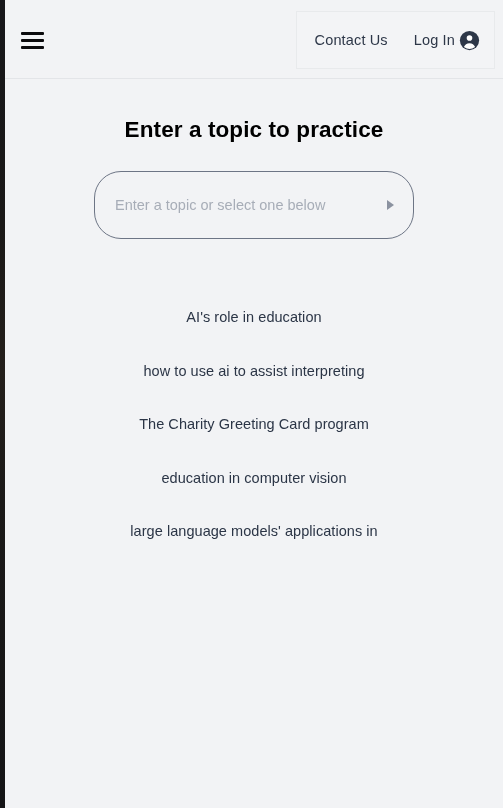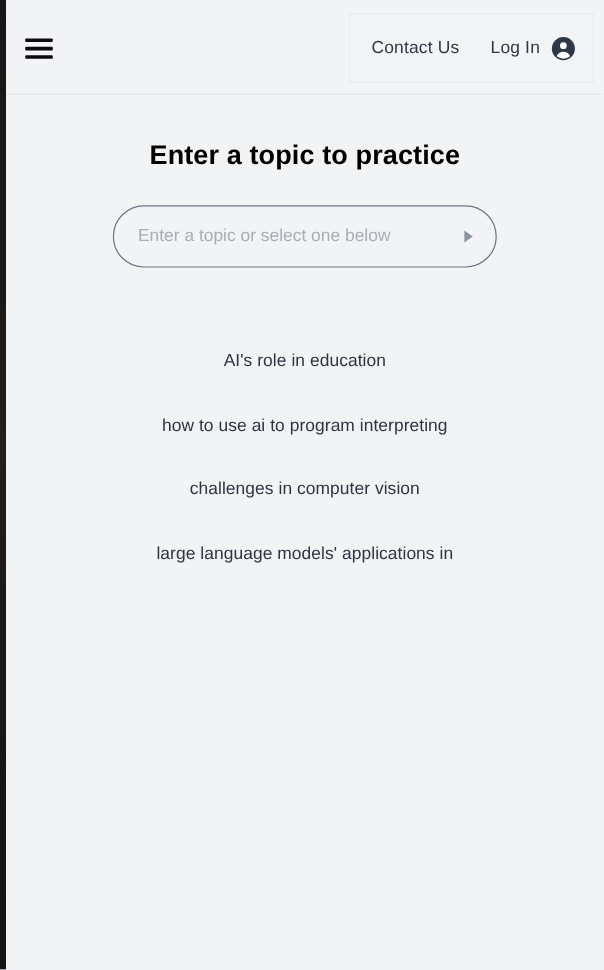--- a/index.html
+++ b/index.html
@@ -89,21 +89,21 @@
     letter-spacing: .15px;
     text-decoration: none;
     cursor: pointer;
     white-space: nowrap;
     text-align: center;
   }
 
   #login-group {
     display: flex;
     align-items: center;
-    gap: 9px;
+    gap: 4px;
   }
 
   #account-icon {
     width: 21px;
     height: 21px;
     display: block;
     flex: 0 0 auto;
   }
 
   
@@ -118,21 +118,21 @@
     font-weight: bold;
     color: #000000;
     letter-spacing: .1px;
   }
 
   
   #topic-combobox {
     position: relative;
     margin: 28px auto 0;
     width: 320px;
-    height: 52px;
+    height: 68px;
     border: 1.6px solid #6d7585;
     border-radius: 27px;
     background: #f2f3f5;
     display: flex;
     align-items: flex-end;
     cursor: text;
   }
 
   #topic-input {
     flex: 1 1 auto;
@@ -224,19 +224,20 @@
 
     <div id="topic-combobox">
       <input id="topic-input" type="text" placeholder="Enter a topic or select one below" style="">
       <button id="topic-dropdown-toggle">
         <span class="caret"></span>
       </button>
     </div>
 
     <ul id="topic-list">
       <li class="topic-item">AI's role in education</li>
-      <li class="topic-item">how to use ai to program interpreting</li>
-      <li class="topic-item">challenges in computer vision</li>
+      <li class="topic-item">how to use ai to assist interpreting</li>
+      <li class="topic-item">The Charity Greeting Card program</li>
+      <li class="topic-item">education in computer vision</li>
       <li class="topic-item">large language models' applications in</li>
     </ul>
 
   </main>
 </div>
 
 </body></html>

